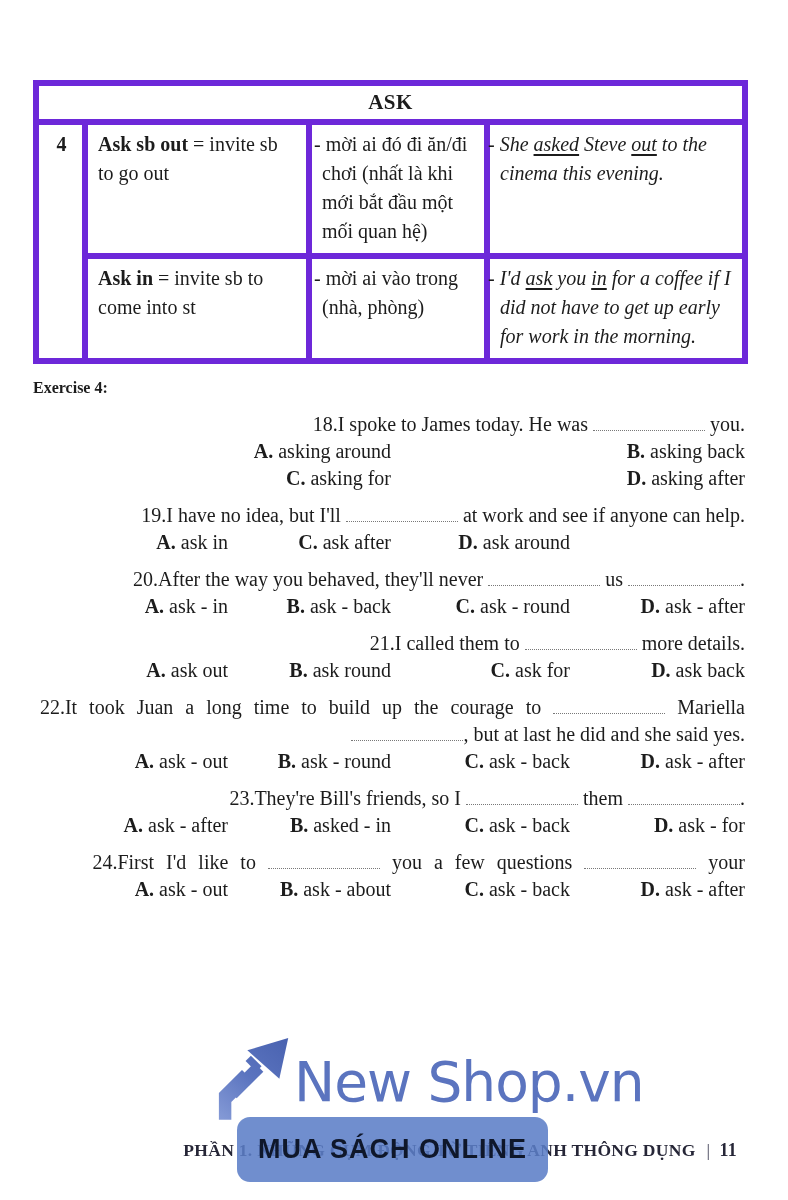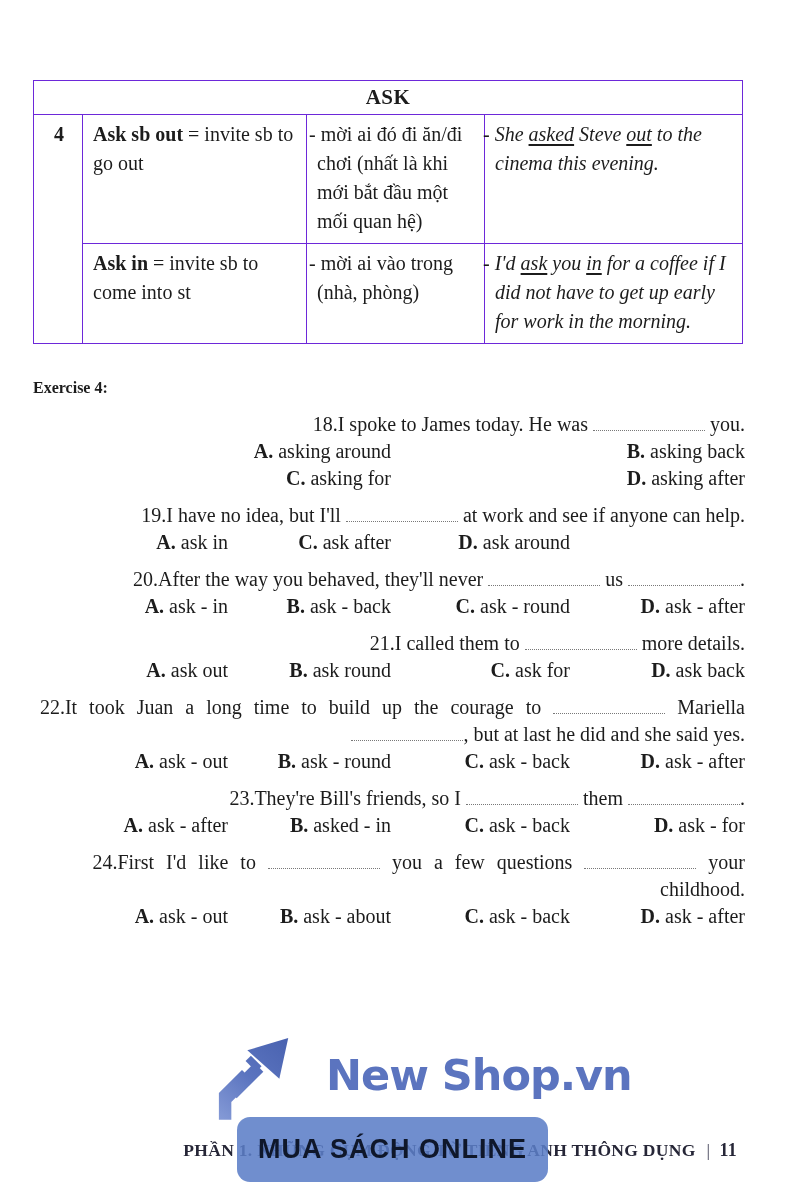--- a/index.html
+++ b/index.html
@@ -7,21 +7,21 @@
   .page {
     position:relative; width:788px; height:1200px; margin:0 auto;
     background:#ffffff; color:#1c1c1c; overflow:hidden;
   }
 
   
   table.ask-table {
     position:absolute; left:33px; top:80px; width:709px;
     border-collapse:collapse; table-layout:fixed;
   }
-  table.ask-table th, table.ask-table td { border:1px solid #6d28d9; }
+  table.ask-table th, table.ask-table td { border:6px solid #6d28d9; }
   table.ask-table th {
     font-size:21px; font-weight:bold; text-align:center;
     padding:4px 0; letter-spacing:.5px; height:34px;
   }
   table.ask-table td {
     font-size:20px; line-height:29px; vertical-align:top;
     padding:5px 8px 7px 10px;
   }
   td.cell-num { text-align:center; font-weight:bold; font-size:21px; padding-top:9px; }
   td.cell-def .phrase { font-weight:bold; }
@@ -46,23 +46,22 @@
   .opts.cols-2 { grid-template-columns:329px 1fr; }
   .opt { white-space:nowrap; }
   .opt b { font-weight:bold; }
 
   
   .logo { position:absolute; left:210px; top:1032px; width:380px; height:90px; }
   .logo-arrow { position:absolute; left:0; top:0; width:80px; height:90px; }
   .logo-text {
     position:absolute; left:84px; top:18px;
     font-family:"DejaVu Sans","Liberation Sans",sans-serif;
-    font-weight:bold; font-size:43px; letter-spacing:-1px; color:#5b74bf;
+    font-weight:normal; font-size:55px; letter-spacing:-1px; color:#5b74bf;
     white-space:nowrap;
-    margin-left:32px;
   }
   .footer-line {
     position:absolute; top:1140px; left:0; right:51px; text-align:right;
     font-size:17.5px; font-weight:bold; color:#262637; letter-spacing:.3px;
     z-index:1; white-space:nowrap;
   }
   .footer-sep { display:inline-block; margin:0 9px 0 11px; font-weight:normal; color:#44445a; }
   .footer-page { font-size:18px; }
   .buy-button {
     position:absolute; left:237px; top:1117px; width:311px; height:65px;
@@ -157,21 +156,20 @@
           <div class="q-line"><span class="q-num">23.</span><span>They're Bill's friends, so I </span><span class="blank"></span><span> them </span><span class="blank"></span><span>.</span></div>
           <div class="opts cols-4">
             <span class="opt"><b>A.</b> <span>ask - after</span></span>
             <span class="opt"><b>B.</b> <span>asked - in</span></span>
             <span class="opt"><b>C.</b> <span>ask - back</span></span>
             <span class="opt"><b>D.</b> <span>ask - for</span></span>
           </div>
         </div>
         <div class="question">
           <div class="q-line wide"><span class="q-num">24.</span><span>First I'd like to </span><span class="blank"></span><span> you a few questions </span><span class="blank"></span><span> your</span></div>
-          <div class="q-line cont"><span>childhood.</span></div>
           <div class="opts cols-4">
             <span class="opt"><b>A.</b> <span>ask - out</span></span>
             <span class="opt"><b>B.</b> <span>ask - about</span></span>
             <span class="opt"><b>C.</b> <span>ask - back</span></span>
             <span class="opt"><b>D.</b> <span>ask - after</span></span>
           </div>
         </div>
       </div>
   </div>
 

